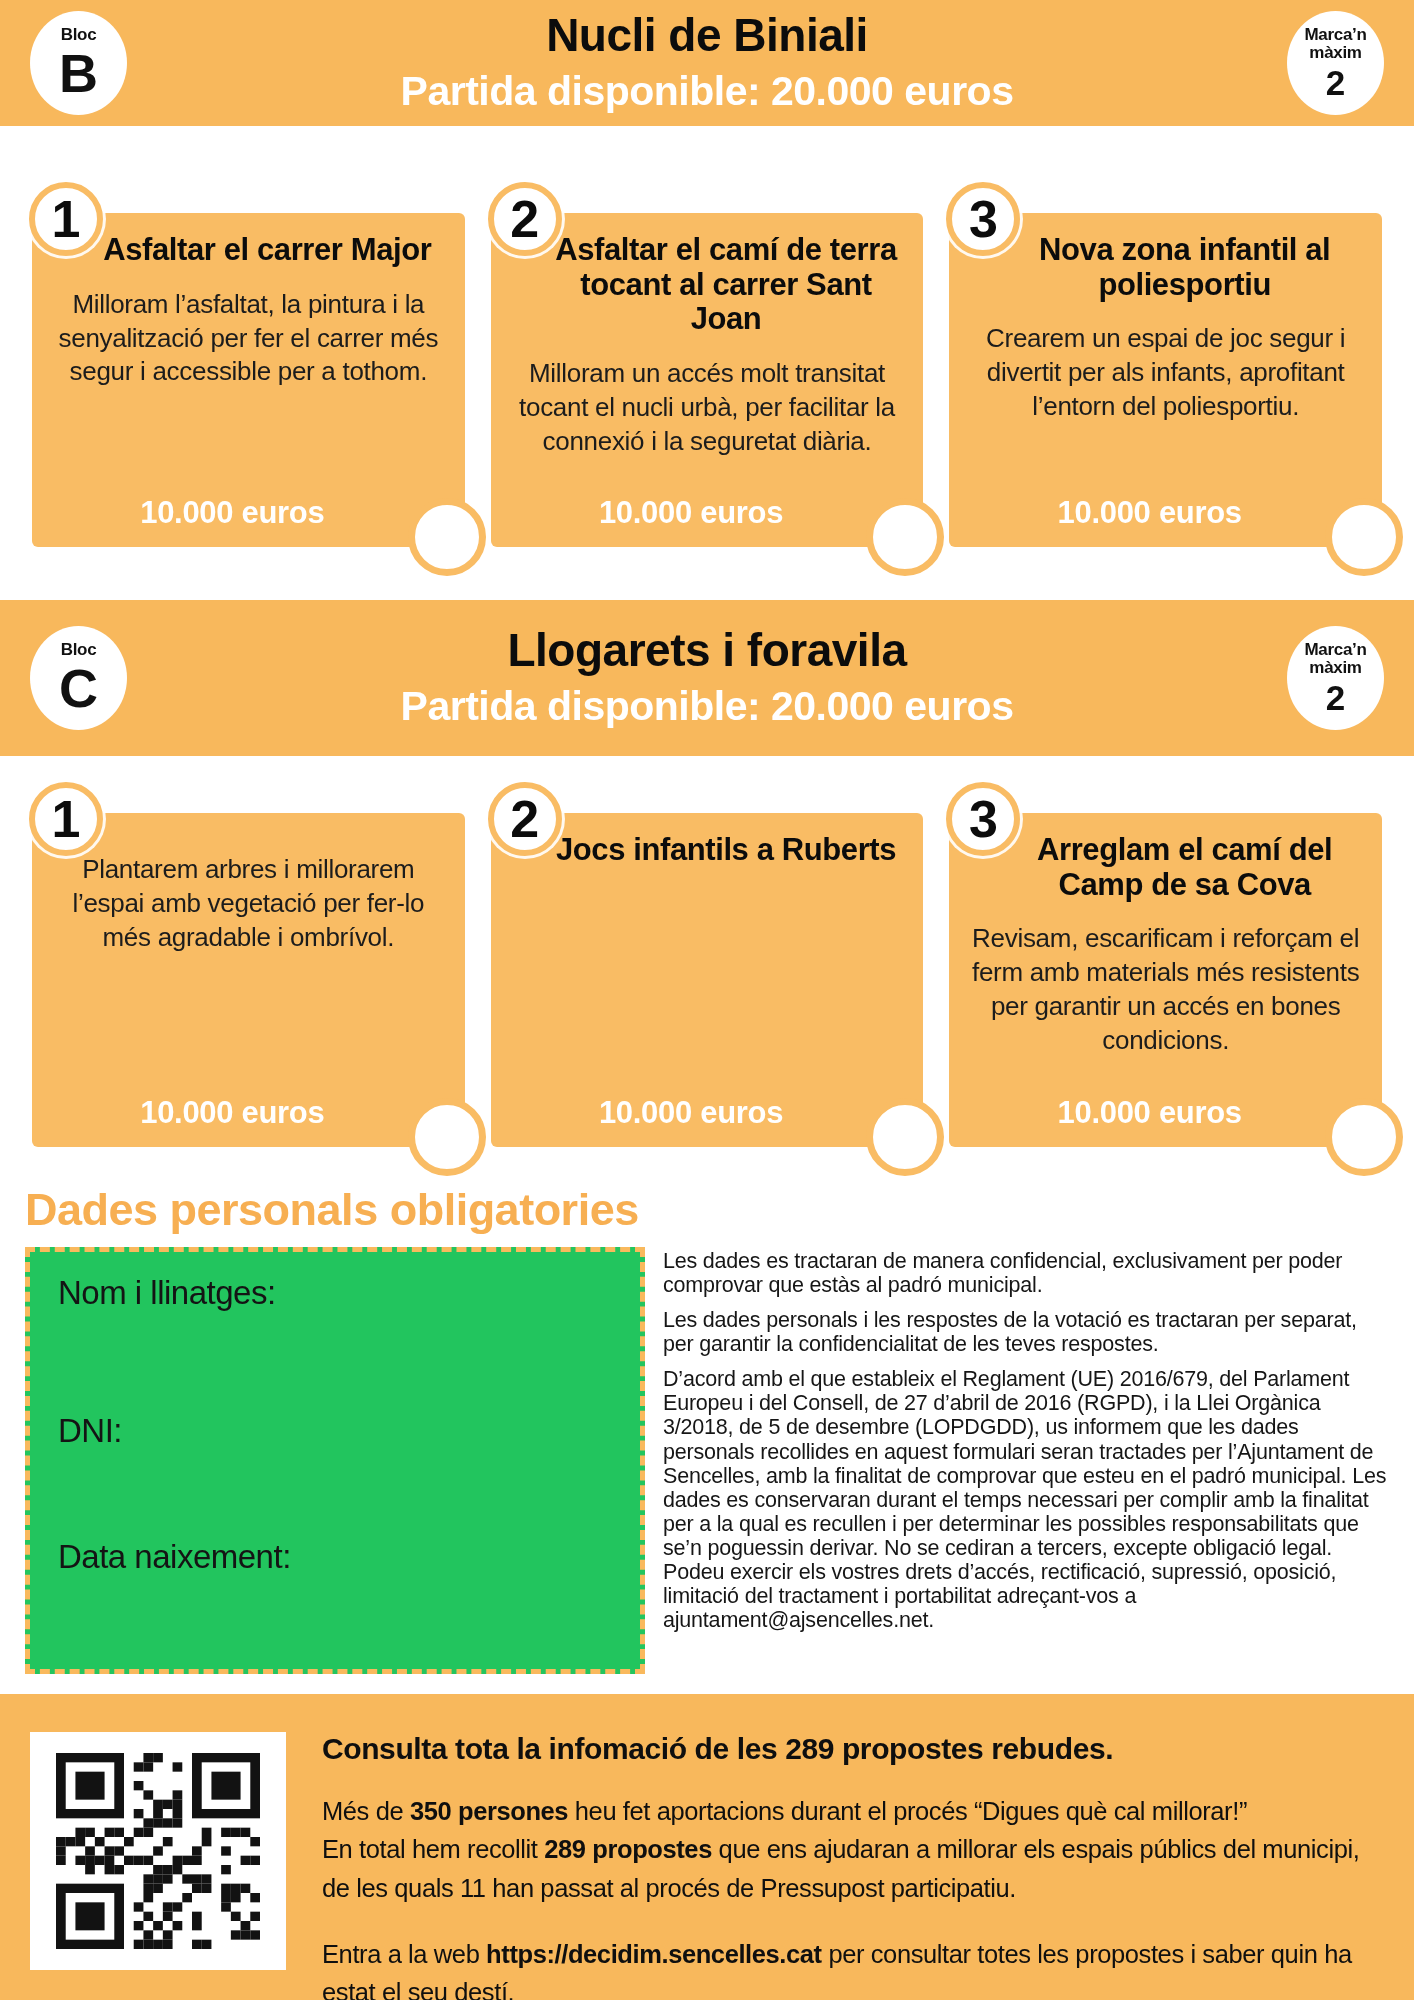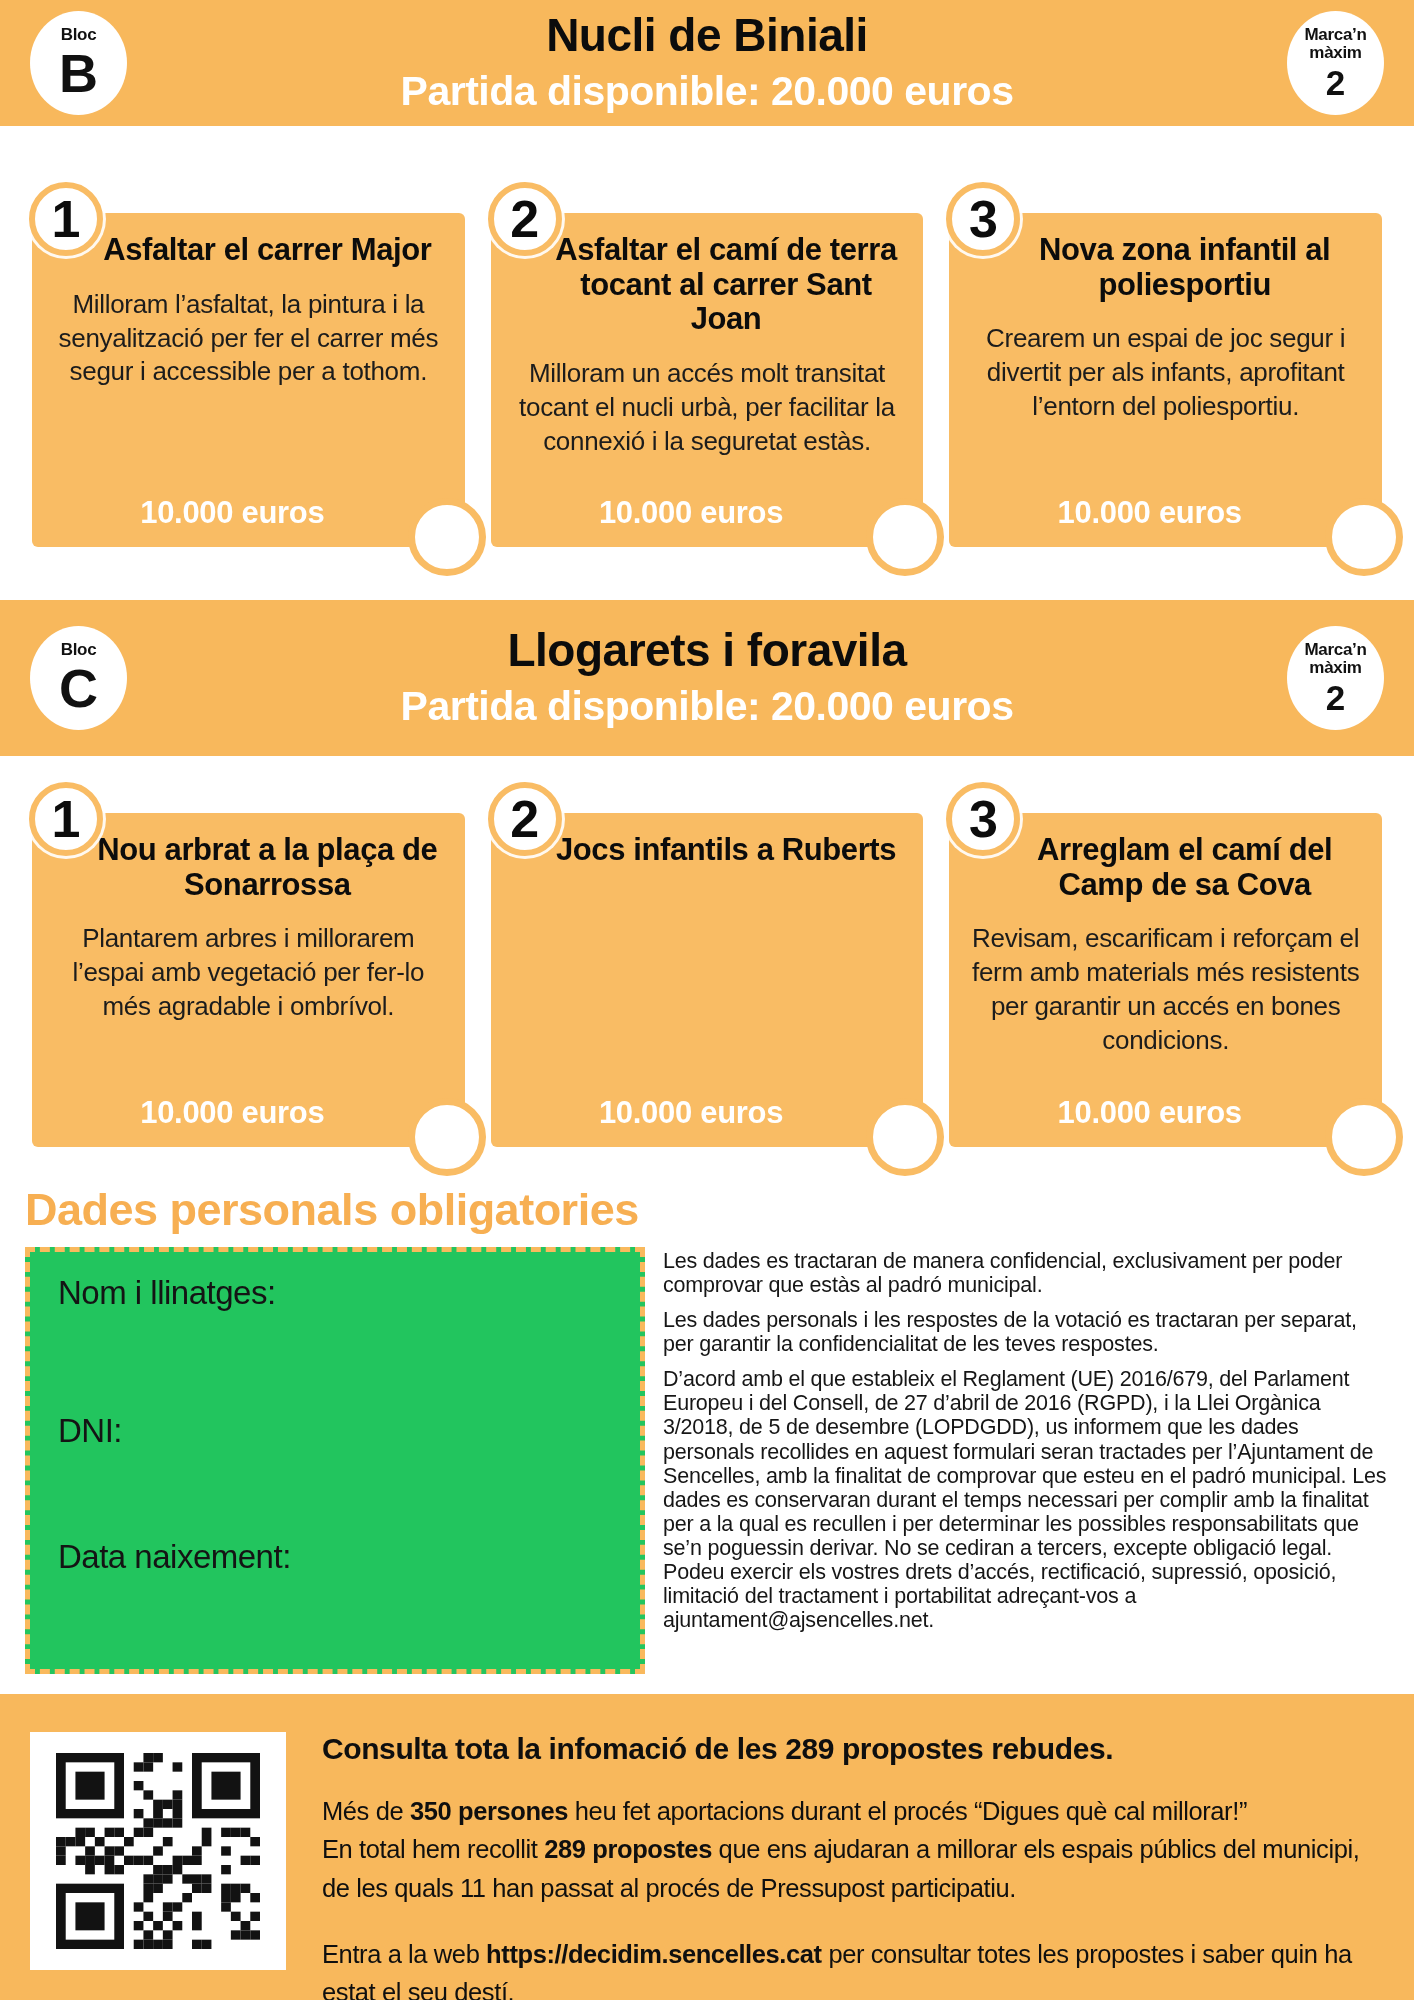--- a/index.html
+++ b/index.html
@@ -107,21 +107,21 @@
     <div class="card">
       <div class="num-circle">1</div>
       <div class="card-title">Asfaltar el carrer Major</div>
       <div class="card-desc">Milloram l’asfaltat, la pintura i la senyalització per fer el carrer més segur i accessible per a tothom.</div>
       <div class="card-price">10.000 euros</div>
       <div class="vote-circle"></div>
     </div>
     <div class="card">
       <div class="num-circle">2</div>
       <div class="card-title">Asfaltar el camí de terra tocant al carrer Sant Joan</div>
-      <div class="card-desc">Milloram un accés molt transitat tocant el nucli urbà, per facilitar la connexió i la seguretat estàs.</div>
+      <div class="card-desc">Milloram un accés molt transitat tocant el nucli urbà, per facilitar la connexió i la seguretat diària.</div>
       <div class="card-price">10.000 euros</div>
       <div class="vote-circle"></div>
     </div>
     <div class="card">
       <div class="num-circle">3</div>
       <div class="card-title">Nova zona infantil al poliesportiu</div>
       <div class="card-desc">Crearem un espai de joc segur i divertit per als infants, aprofitant l’entorn del poliesportiu.</div>
       <div class="card-price">10.000 euros</div>
       <div class="vote-circle"></div>
     </div>
@@ -138,21 +138,20 @@
     </div>
     <div class="band-circle">
       <div class="small">Marca’n màxim</div>
       <div class="num">2</div>
     </div>
   </div>
 
   <div class="cards-row row2">
     <div class="card">
       <div class="num-circle">1</div>
-      <div class="card-title">Nou arbrat a la plaça de Sonarrossa</div>
       <div class="card-desc">Plantarem arbres i millorarem l’espai amb vegetació per fer-lo més agradable i ombrívol.</div>
       <div class="card-price">10.000 euros</div>
       <div class="vote-circle"></div>
     </div>
     <div class="card">
       <div class="num-circle">2</div>
       <div class="card-title">Jocs infantils a Ruberts</div>
       <div class="card-price">10.000 euros</div>
       <div class="vote-circle"></div>
     </div>

